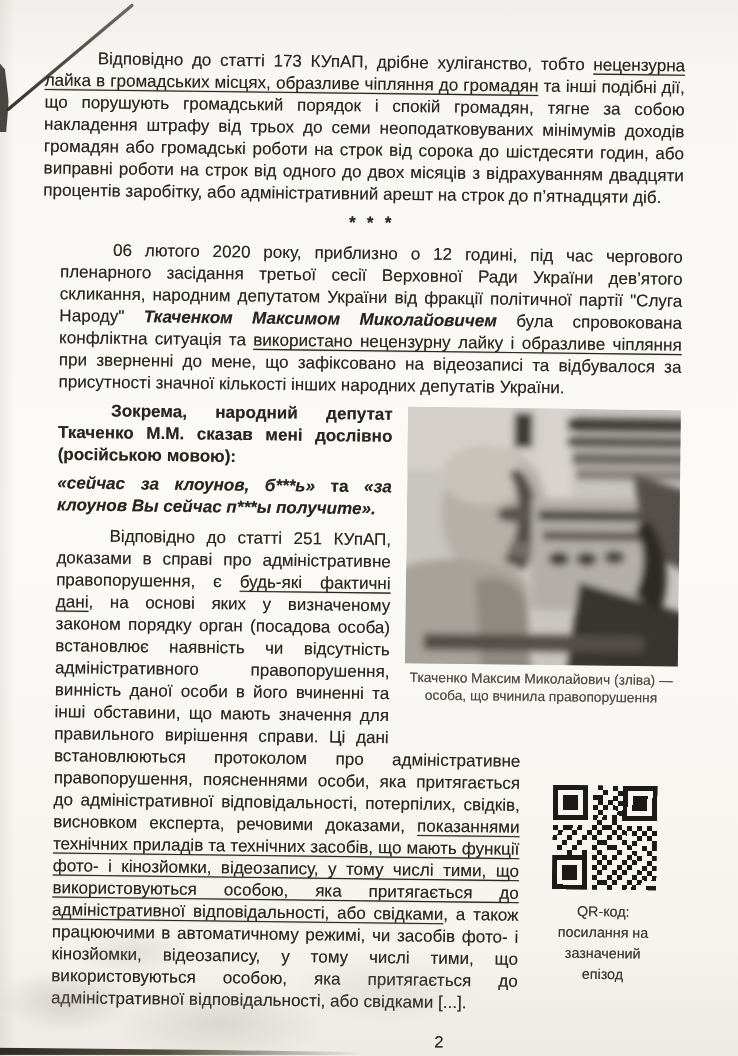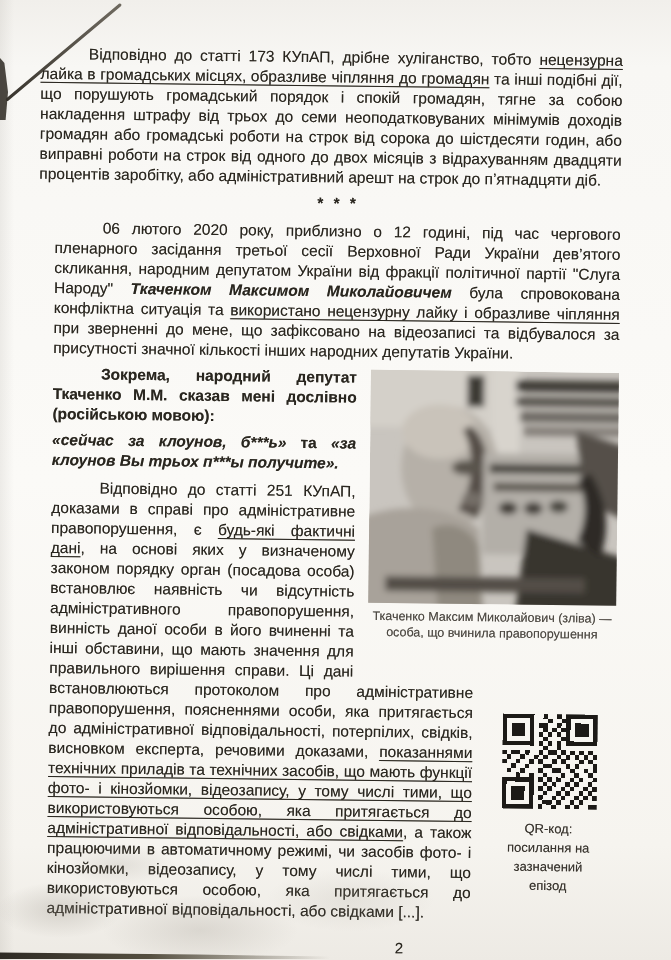--- a/index.html
+++ b/index.html
@@ -129,21 +129,21 @@
             <path d="M210 96 C226 120,230 150,220 176 L198 160 C208 140,206 116,198 102 Z" fill="#2f2b26"></path>
             <rect x="16" y="196" width="190" height="14" fill="#524d46"></rect>
           </g>
         </svg>
       </span>
       <span class="photo-caption">Ткаченко Максим Миколайович (зліва) — особа, що вчинила правопорушення</span>
     </span>
 
     <p class="para indent bold">Зокрема, народний депутат Ткаченко М.М. сказав мені дослівно (російською мовою):</p>
 
-    <p class="para quote"><span>«сейчас за клоунов, б***ь»</span><span class="conj"> та </span><span>«за клоунов Вы трьох п***ы получите».</span></p>
+    <p class="para quote"><span>«сейчас за клоунов, б***ь»</span><span class="conj"> та </span><span>«за клоунов Вы сейчас п***ы получите».</span></p>
 
     <p class="para indent"><span>Відповідно до статті 251 КУпАП, доказами в справі про адміністративне правопорушення, є </span><span class="u">будь-які фактичні дані</span><span>, на основі яких у визначеному законом порядку орган (посадова особа) встановлює наявність чи відсутність адміністративного правопорушення, винність даної особи в його вчиненні та інші обставини, що мають значення для правильного вирішення справи. Ці дані </span><span class="qr-figure">
           <span class="qr-box">
             <svg viewBox="0 0 21 21" shape-rendering="crispEdges">
               <g fill="#1c1a17">
                 <path fill-rule="evenodd" d="M0 0h7v7H0zM1 1h5v5H1zM2 2h3v3H2z"></path>
                 <path fill-rule="evenodd" d="M14 0h7v7h-7zM15 1h5v5h-5zM16 2h3v3h-3z"></path>
                 <path fill-rule="evenodd" d="M0 14h7v7H0zM1 15h5v5H1zM2 16h3v3H2z"></path>
                 <path d="M9 0h1v1H9zM12 0h1v1h-1zM10 1h1v1h-1zM13 1h1v1h-1zM8 2h2v1H8zM12 2h1v1h-1zM9 3h1v1H9zM11 3h1v1h-1zM13 3h1v1h-1zM8 4h1v1H8zM10 4h1v1h-1zM12 4h1v1h-1zM9 5h1v1H9zM13 5h1v1h-1zM8 6h1v1H8zM10 6h1v1h-1zM12 6h1v1h-1zM9 7h1v1H9zM12 7h1v1h-1zM0 8h1v1H0zM2 8h2v1H2zM5 8h1v1H5zM8 8h1v1H8zM10 8h2v1h-2zM13 8h1v1h-1zM15 8h1v1h-1zM17 8h1v1h-1zM19 8h1v1h-1zM1 9h1v1H1zM4 9h1v1H4zM7 9h1v1H7zM9 9h1v1H9zM12 9h1v1h-1zM14 9h1v1h-1zM16 9h1v1h-1zM18 9h1v1h-1zM20 9h1v1h-1zM0 10h1v1H0zM3 10h1v1H3zM6 10h1v1H6zM8 10h1v1H8zM11 10h1v1h-1zM13 10h1v1h-1zM17 10h1v1h-1zM19 10h1v1h-1zM2 11h1v1H2zM5 11h1v1H5zM9 11h2v1H9zM14 11h1v1h-1zM16 11h1v1h-1zM20 11h1v1h-1zM1 12h1v1H1zM4 12h1v1H4zM8 12h1v1H8zM11 12h2v1h-2zM15 12h1v1h-1zM18 12h1v1h-1zM20 12h1v1h-1zM3 13h1v1H3zM6 13h1v1H6zM9 13h1v1H9zM13 13h1v1h-1zM16 13h1v1h-1zM19 13h1v1h-1zM8 14h1v1H8zM10 14h1v1h-1zM12 14h1v1h-1zM15 14h1v1h-1zM17 14h1v1h-1zM20 14h1v1h-1zM9 15h1v1H9zM11 15h1v1h-1zM14 15h1v1h-1zM16 15h1v1h-1zM19 15h1v1h-1zM8 16h1v1H8zM10 16h1v1h-1zM13 16h1v1h-1zM15 16h1v1h-1zM18 16h1v1h-1zM20 16h1v1h-1zM9 17h1v1H9zM12 17h1v1h-1zM14 17h1v1h-1zM17 17h1v1h-1zM19 17h1v1h-1zM8 18h1v1H8zM11 18h1v1h-1zM13 18h1v1h-1zM16 18h1v1h-1zM18 18h1v1h-1zM20 18h1v1h-1zM9 19h2v1H9zM12 19h1v1h-1zM15 19h1v1h-1zM17 19h1v1h-1zM8 20h1v1H8zM11 20h1v1h-1zM14 20h1v1h-1zM16 20h1v1h-1zM19 20h2v1h-2z"></path>
               </g>

